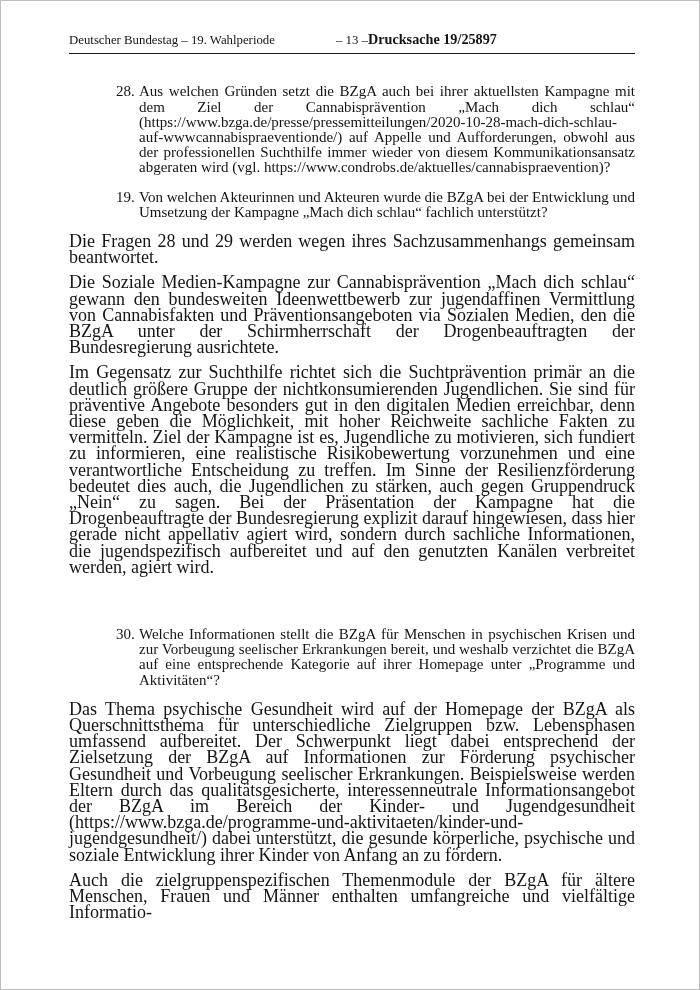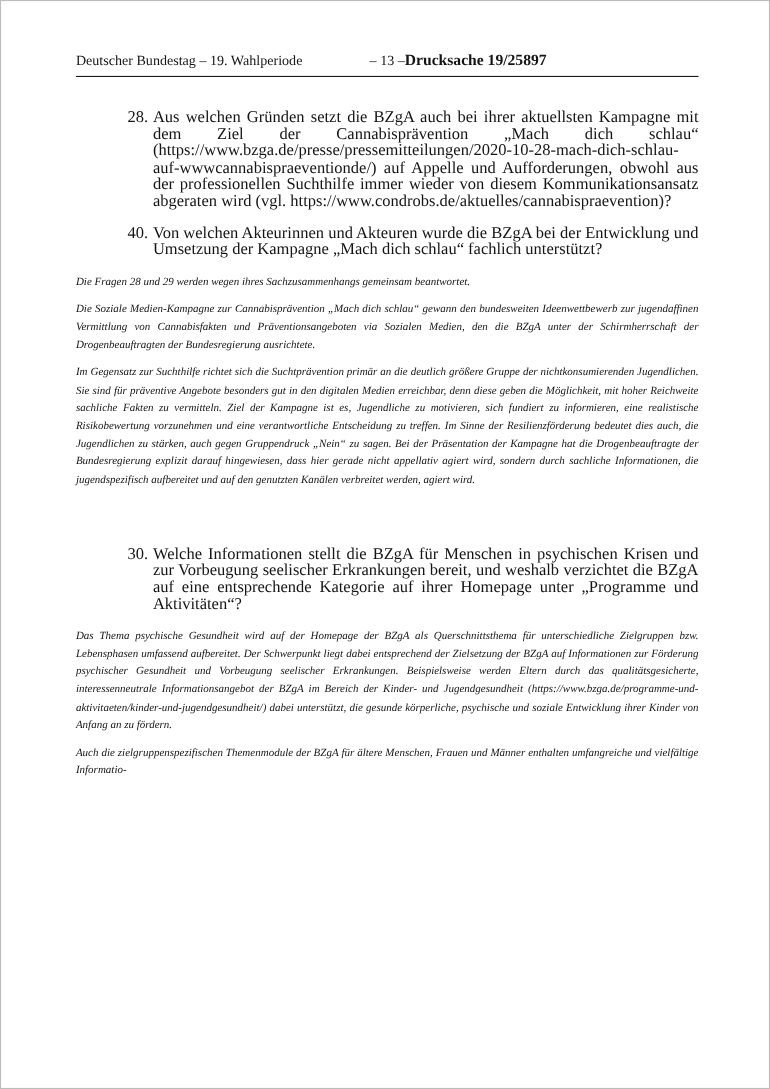--- a/index.html
+++ b/index.html
@@ -7,46 +7,45 @@
   .page {
     width: 700px;
     height: 990px;
     margin: 0 auto;
     background: #ffffff;
     border: 1px solid #bdbdbd;
     font-family: "Liberation Serif", serif;
     color: #141414;
     overflow: hidden;
   }
-  .inner { padding: 46px 64px 0 68px; }
+  .inner { padding: 30px 64px 0 68px; }
 
   .page-header {
     display: flex;
     align-items: baseline;
     font-size: 12.8px;
     line-height: 1.2;
   }
   .h-left  { flex: 1 1 0; text-align: left; }
   .h-center{ flex: 0 0 auto; }
   .h-right { flex: 1 1 0; text-align: left; font-weight: bold; font-size: 14.2px; }
 
   .rule {
     border-bottom: 1.4px solid #1c1c1c;
     margin-top: 5px;
   }
 
   .para {
-    font-size: 10px;
+    font-size: 18px;
     line-height: 16.2px;
     text-align: justify;
     margin: 9px 0 0 0;
     hyphens: auto;
     -webkit-hyphens: auto;
     overflow-wrap: anywhere;
-    font-style: italic;
   }
 
   .question {
     display: flex;
     margin: 14px 0 0 47px;
     font-size: 15px;
     line-height: 15.2px;
   }
   .first-question { margin-top: 30px; }
   .question-spaced { margin-top: 52px; }
@@ -76,21 +75,21 @@
     <div class="rule"></div>
 
     <main>
 
       <div class="question first-question">
         <span class="qnum">28.</span>
         <p class="qtext">Aus welchen Gründen setzt die BZgA auch bei ihrer aktuellsten Kampagne mit dem Ziel der Cannabisprävention „Mach dich schlau“ (https://www.bzga.de/presse/pressemitteilungen/2020-10-28-mach-dich-schlau-auf-wwwcannabispraeventionde/) auf Appelle und Aufforderungen, obwohl aus der professionellen Suchthilfe immer wieder von diesem Kommunikationsansatz abgeraten wird (vgl. https://www.condrobs.de/aktuelles/cannabispraevention)?</p>
       </div>
 
       <div class="question">
-        <span class="qnum">40.</span>
+        <span class="qnum">19.</span>
         <p class="qtext">Von welchen Akteurinnen und Akteuren wurde die BZgA bei der Entwicklung und Umsetzung der Kampagne „Mach dich schlau“ fachlich unterstützt?</p>
       </div>
 
       <p class="para after-question">Die Fragen 28 und 29 werden wegen ihres Sachzusammenhangs gemeinsam beantwortet.</p>
 
       <p class="para">Die Soziale Medien-Kampagne zur Cannabisprävention „Mach dich schlau“ gewann den bundesweiten Ideenwettbewerb zur jugendaffinen Vermittlung von Cannabisfakten und Präventionsangeboten via Sozialen Medien, den die BZgA unter der Schirmherrschaft der Drogenbeauftragten der Bundesregierung ausrichtete.</p>
 
       <p class="para">Im Gegensatz zur Suchthilfe richtet sich die Suchtprävention primär an die deutlich größere Gruppe der nichtkonsumierenden Jugendlichen. Sie sind für präventive Angebote besonders gut in den digitalen Medien erreichbar, denn diese geben die Möglichkeit, mit hoher Reichweite sachliche Fakten zu vermitteln. Ziel der Kampagne ist es, Jugendliche zu motivieren, sich fundiert zu informieren, eine realistische Risikobewertung vorzunehmen und eine verantwortliche Entscheidung zu treffen. Im Sinne der Resilienzförderung bedeutet dies auch, die Jugendlichen zu stärken, auch gegen Gruppendruck „Nein“ zu sagen. Bei der Präsentation der Kampagne hat die Drogenbeauftragte der Bundesregierung explizit darauf hingewiesen, dass hier gerade nicht appellativ agiert wird, sondern durch sachliche Informationen, die jugendspezifisch aufbereitet und auf den genutzten Kanälen verbreitet werden, agiert wird.</p>
 
 

